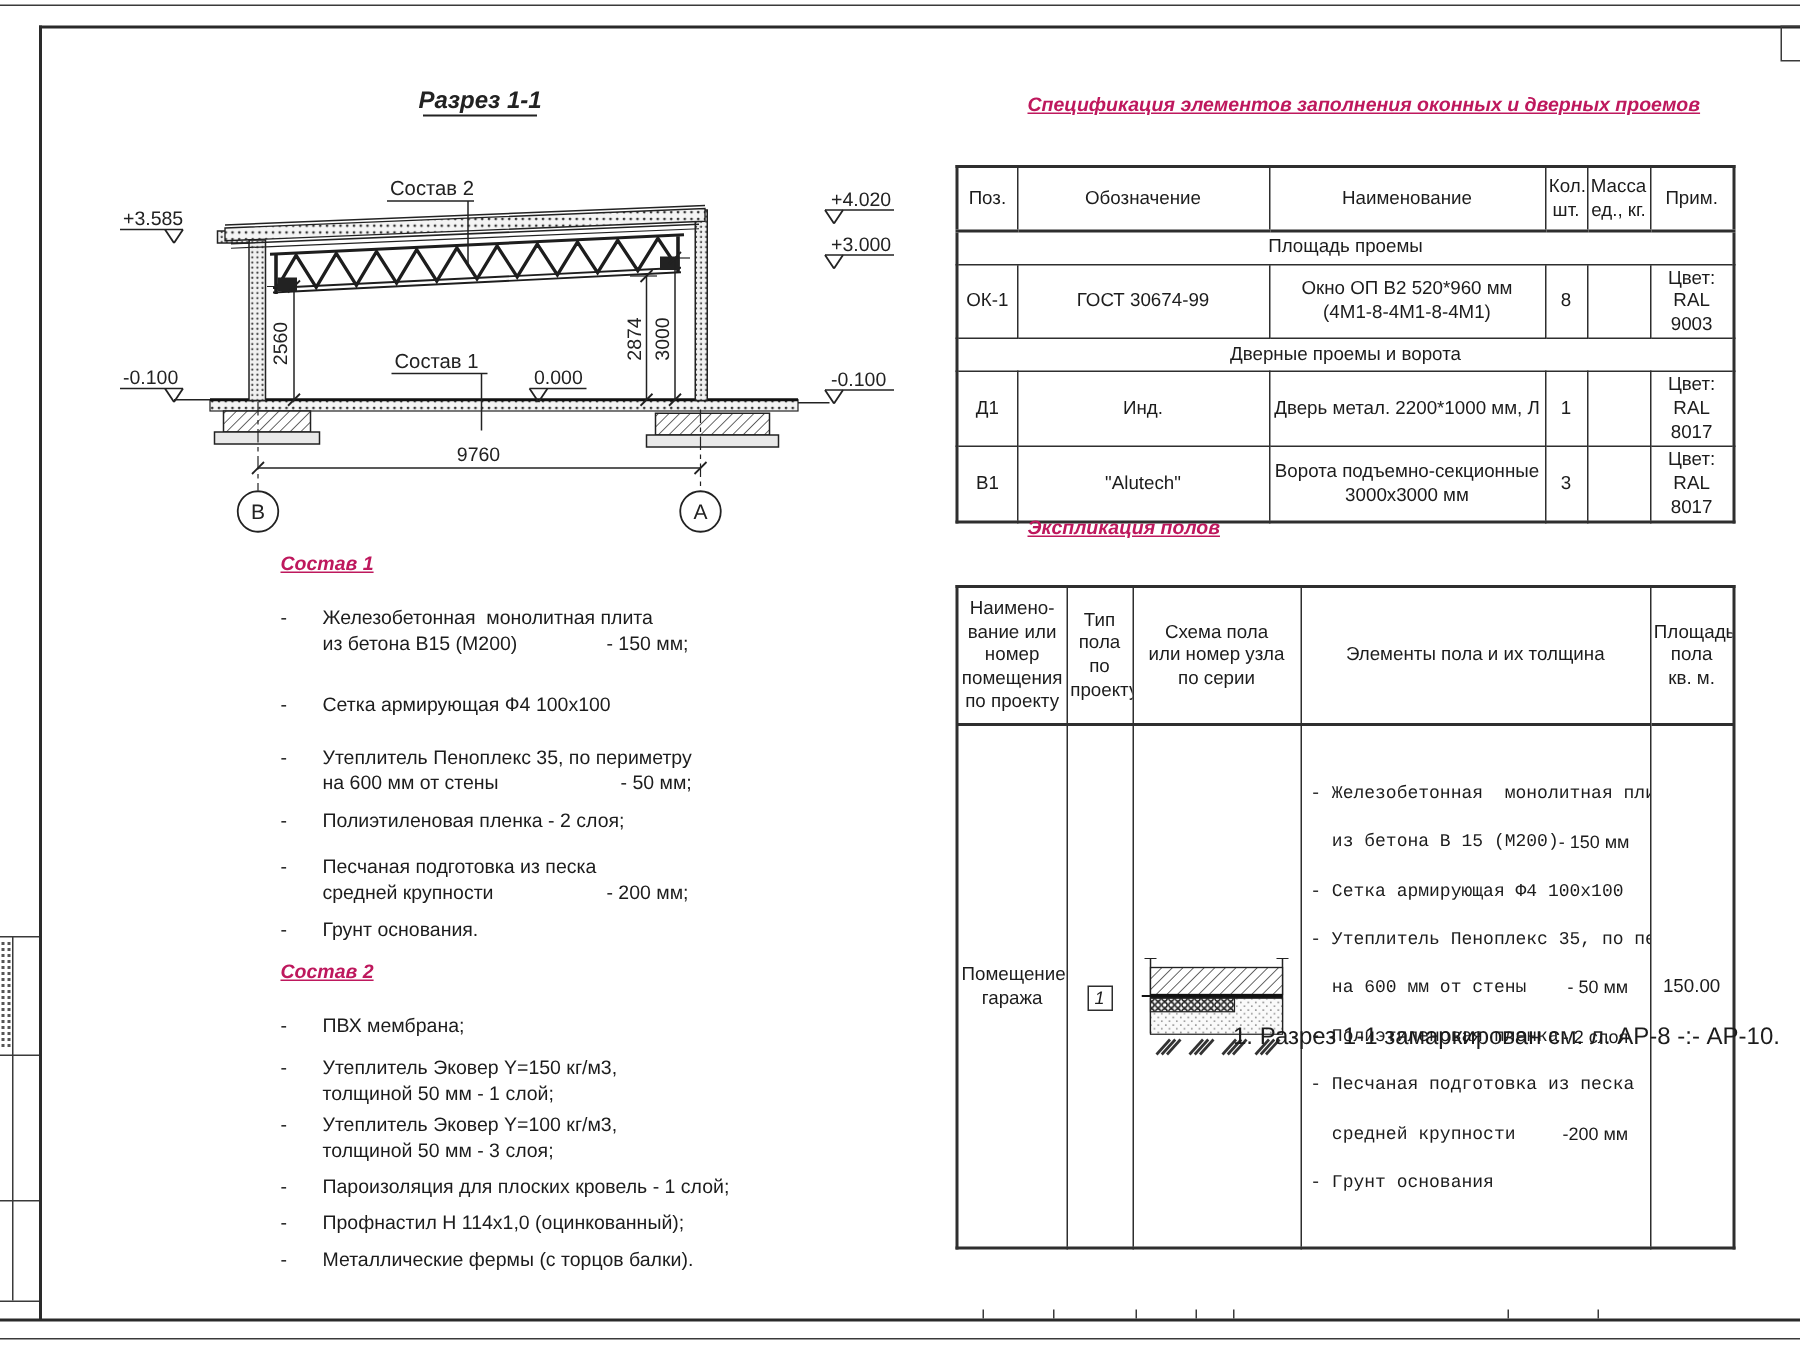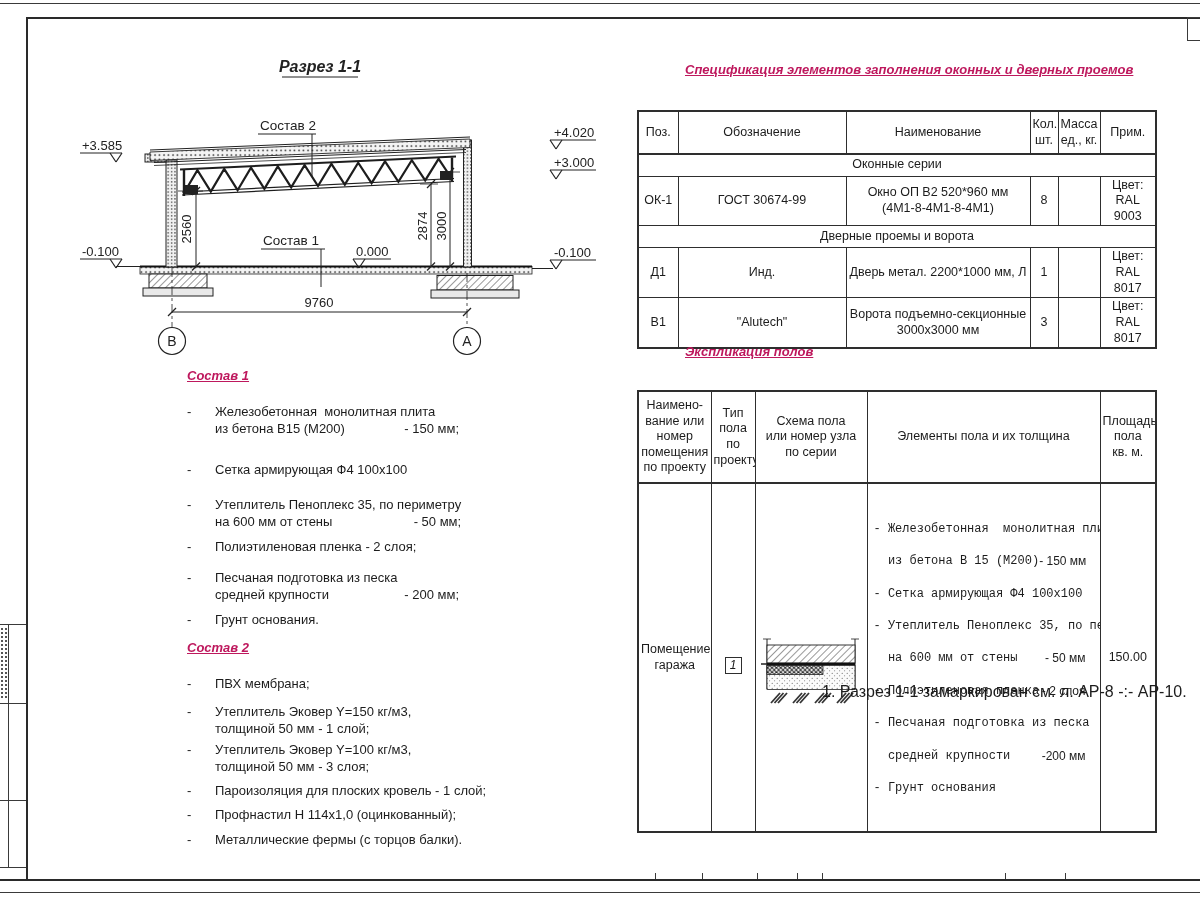--- a/index.html
+++ b/index.html
@@ -252,21 +252,21 @@
       <td>Поз.</td>
       <td>Обозначение</td>
       <td>Наименование</td>
       <td>Кол.
 шт.</td>
       <td>Масса
 ед., кг.</td>
       <td>Прим.</td>
     </tr>
     <tr style="height:22px;">
-      <td colspan="6">Оконные серии</td>
+      <td colspan="6">Площадь проемы</td>
     </tr>
     <tr style="height:44px;">
       <td>ОК-1</td>
       <td>ГОСТ 30674-99</td>
       <td>Окно ОП В2 520*960 мм
 (4М1-8-4М1-8-4М1)</td>
       <td>8</td>
       <td></td>
       <td class="left">Цвет:
 RAL 9003</td>

